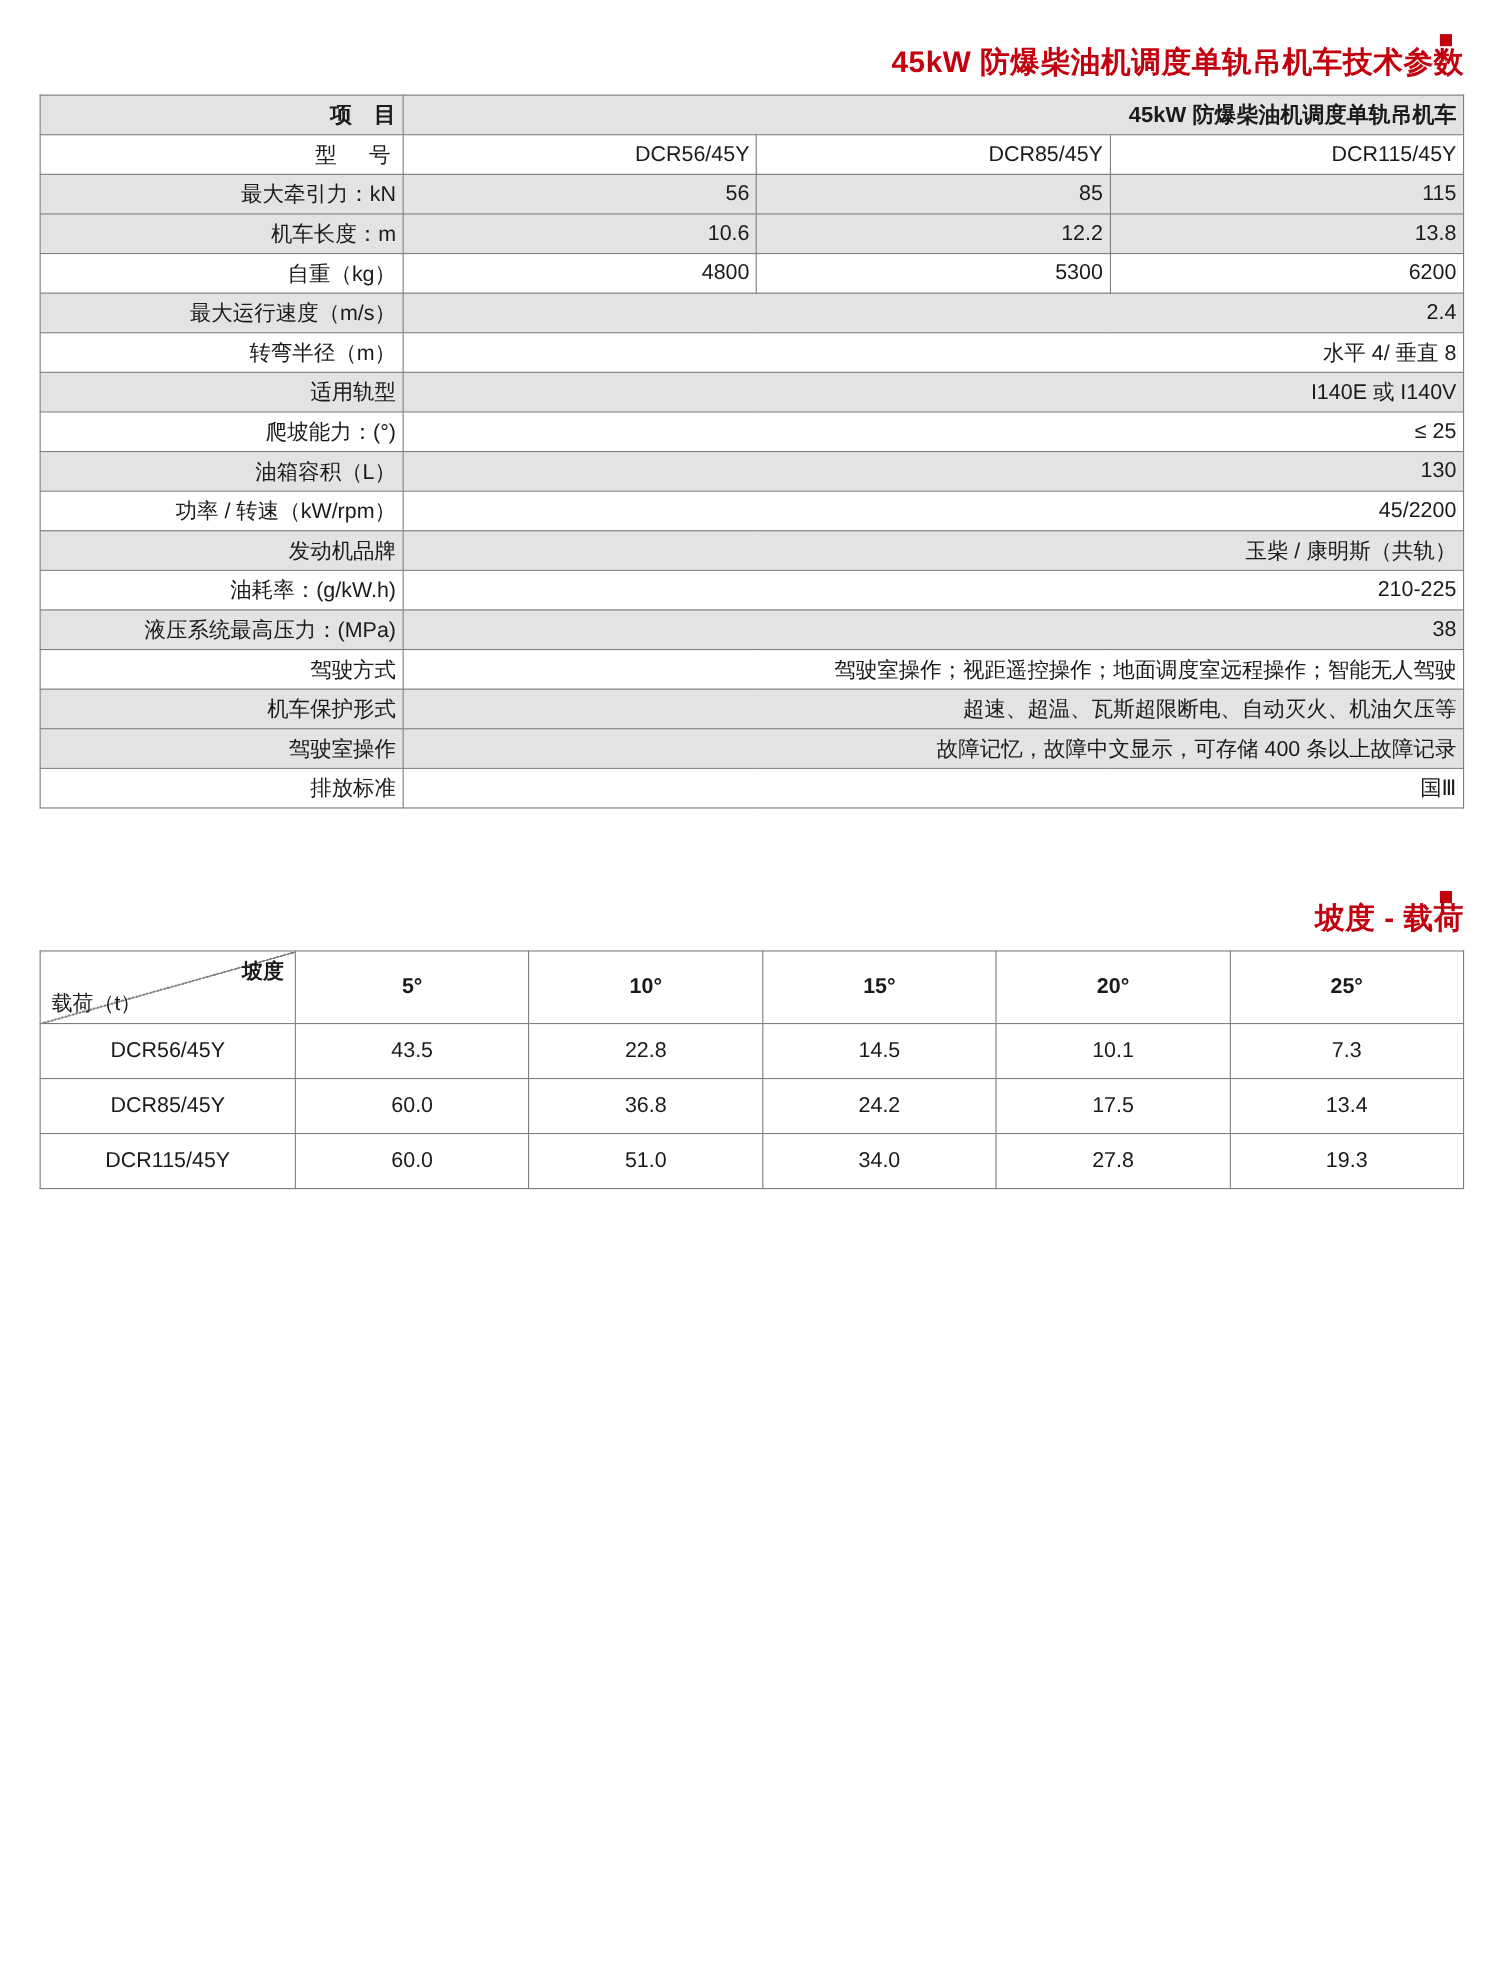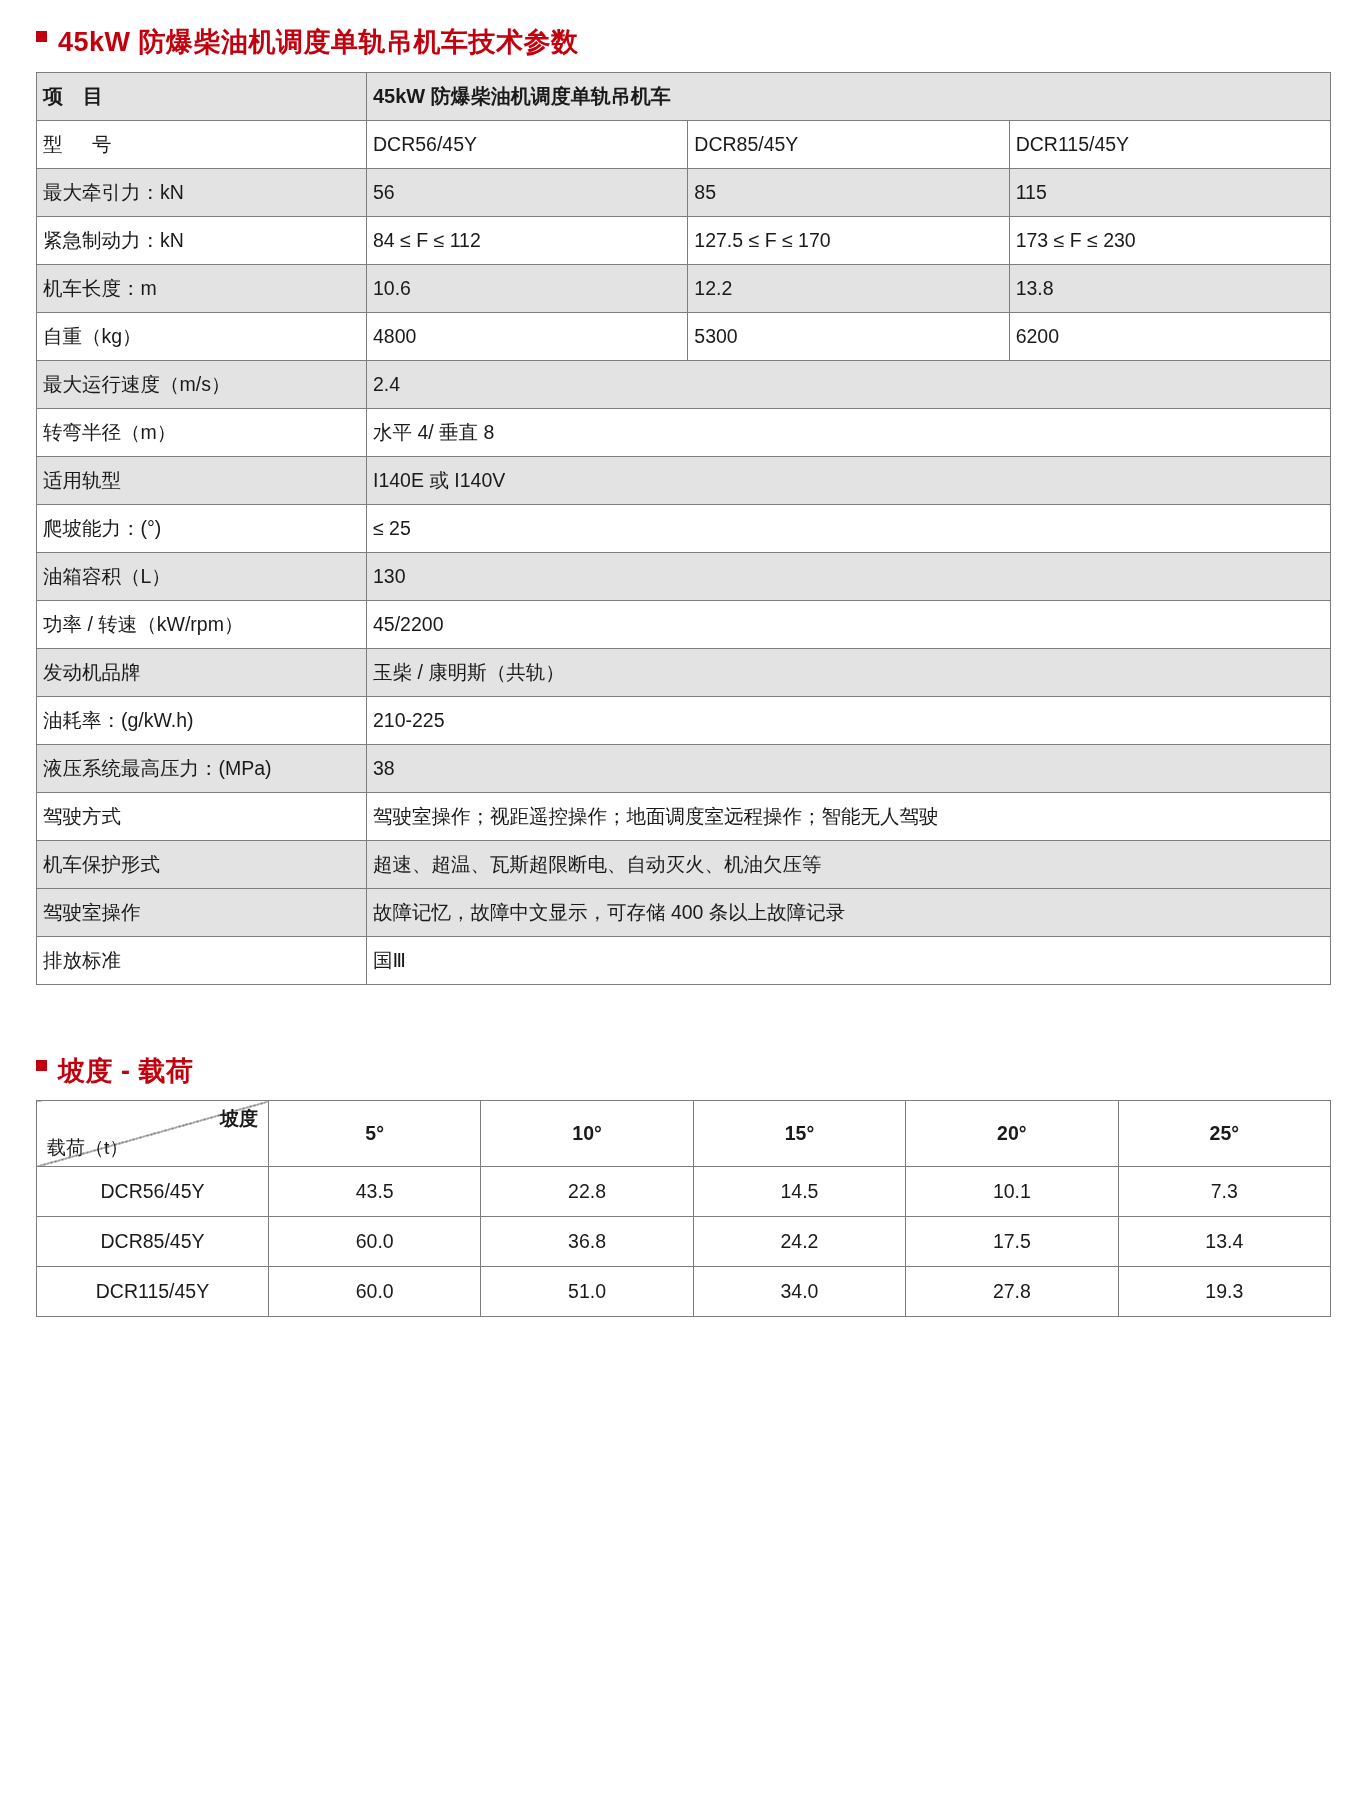--- a/index.html
+++ b/index.html
@@ -14,26 +14,27 @@
     color: #1a1a1a;
   }
   .page {
     width: 1367px;
     box-sizing: border-box;
     padding: 18px 36px 40px 36px;
   }
   
   .section-heading {
     display: flex;
-    align-items: flex-start;
+    align-items: flex-end;
     color: #c3000d;
     font-weight: bold;
     font-size: 27px;
     letter-spacing: 0.5px;
     margin: 10px 0 14px 0;
+    flex-direction: column;
   }
   .heading-bullet {
     width: 11px;
     height: 11px;
     background: #c3000d;
     margin-right: 11px;
     margin-top: 3px;
     flex: 0 0 auto;
   }
   .heading-text {
@@ -43,23 +44,23 @@
   table {
     border-collapse: collapse;
     width: 1295px;
     table-layout: fixed;
   }
   .spec-table td,
   .spec-table th {
     border: 1px solid #7d7d7d;
     font-size: 19.5px;
     font-weight: normal;
-    text-align: left;
+    text-align: right;
     vertical-align: middle;
-    height: 48px;
+    height: 36px;
     padding: 3px 6px;
     box-sizing: border-box;
   }
   .spec-table .shade {
     background: #e3e3e3;
   }
   .spec-table .plain {
     background: #ffffff;
   }
   .spec-table .label-col {
@@ -147,26 +148,20 @@
         <td class="plain">DCR115/45Y</td>
       </tr>
 
       <tr>
         <td class="shade label-col">最大牵引力：kN</td>
         <td class="shade">56</td>
         <td class="shade">85</td>
         <td class="shade">115</td>
       </tr>
 
-      <tr>
-        <td class="plain label-col">紧急制动力：kN</td>
-        <td class="plain">84 ≤ F ≤ 112</td>
-        <td class="plain">127.5 ≤ F ≤ 170</td>
-        <td class="plain">173 ≤ F ≤ 230</td>
-      </tr>
 
       <tr>
         <td class="shade label-col">机车长度：m</td>
         <td class="shade">10.6</td>
         <td class="shade">12.2</td>
         <td class="shade">13.8</td>
       </tr>
 
       <tr>
         <td class="plain label-col">自重（kg）</td>

